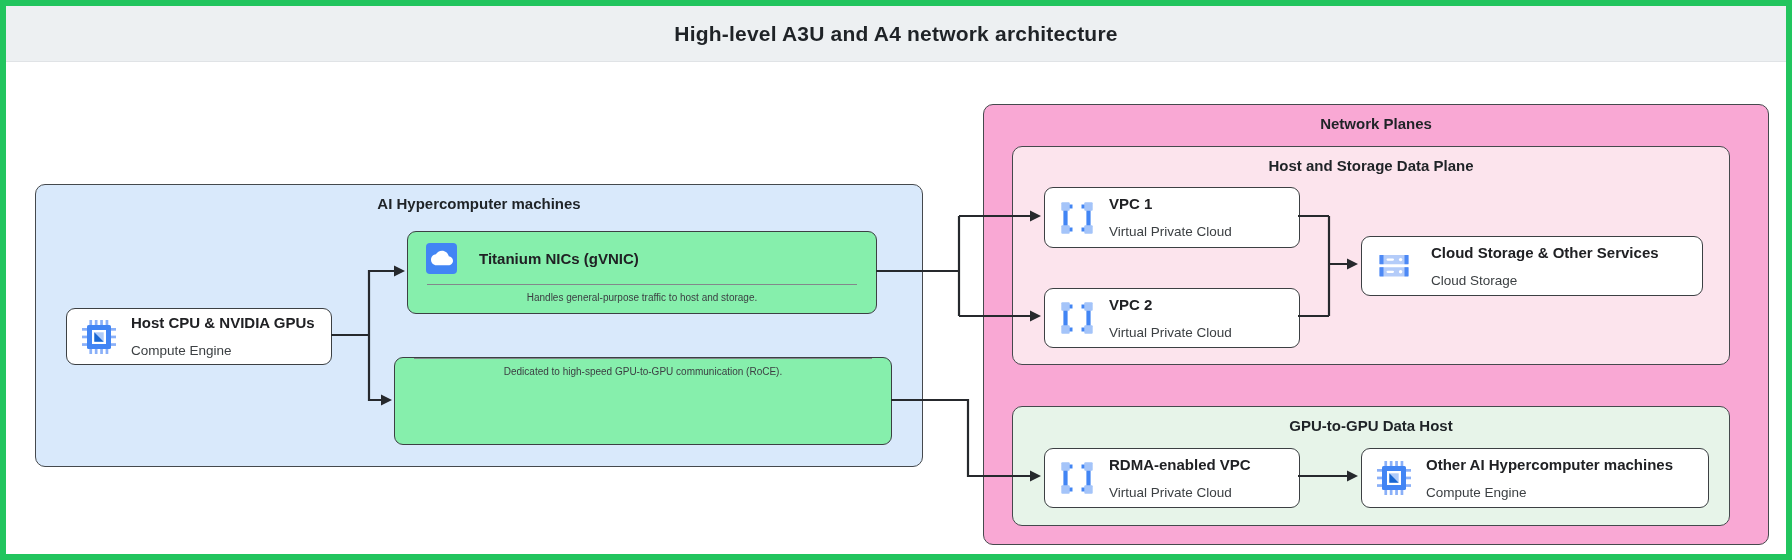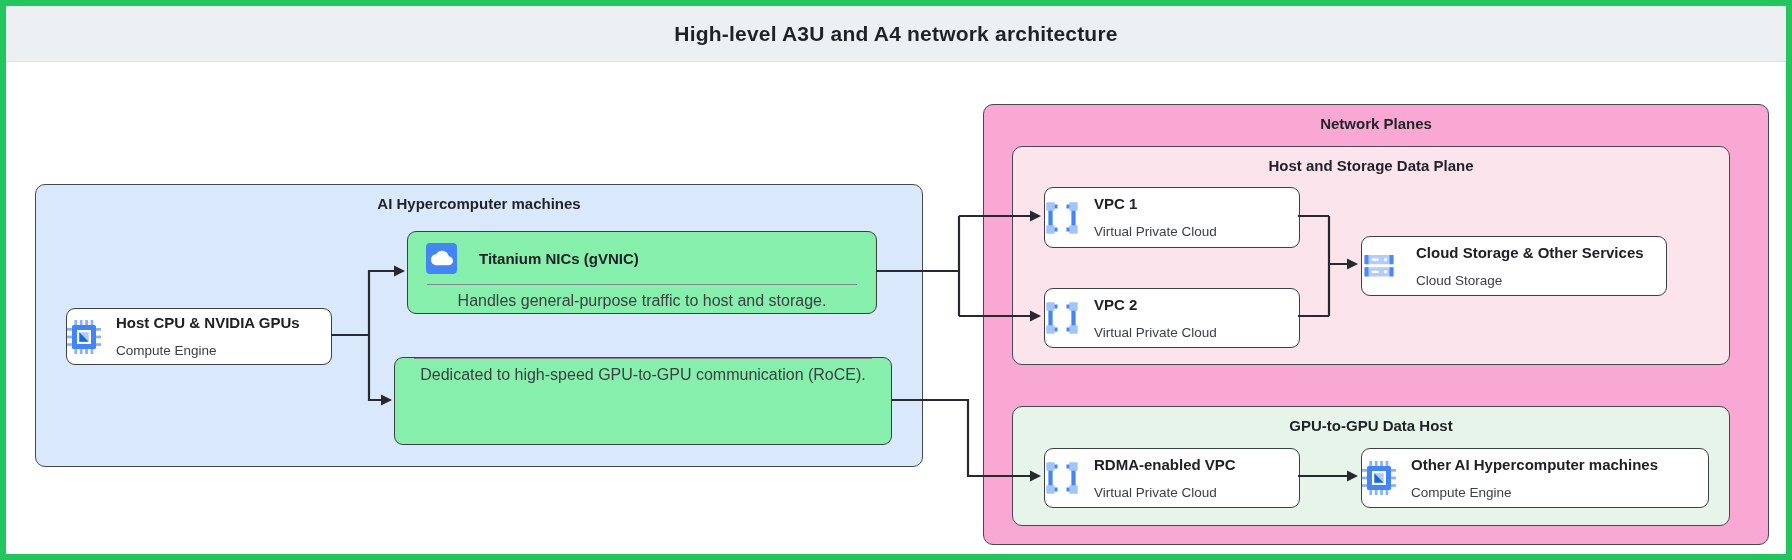--- a/index.html
+++ b/index.html
@@ -20,35 +20,35 @@
     position:absolute;top:10px;left:0;right:0;text-align:center;
     font-size:15px;font-weight:700;color:#1f2327;
   }
   .g-machines{left:29px;top:178px;width:888px;height:283px;background:#d9e9fb;}
   .g-planes{left:977px;top:98px;width:786px;height:441px;background:#f9a8d4;}
   .g-pink{left:28px;top:41px;width:718px;height:219px;background:#fce4ed;}
   .g-green{left:28px;top:301px;width:718px;height:120px;background:#e7f4e9;}
 
   .entity{
     position:absolute;background:#ffffff;border:1.6px solid #3c4043;border-radius:9px;
-    box-sizing:border-box;display:flex;align-items:center;gap:15px;
+    box-sizing:border-box;display:flex;align-items:center;gap:15px;padding-left:15px;
   }
   .node-text{display:flex;flex-direction:column;justify-content:center;}
   .node-title{font-size:15px;font-weight:700;color:#202124;line-height:19px;white-space:nowrap;}
   .node-sub{font-size:13.5px;color:#3c4043;line-height:18px;margin-top:10px;white-space:nowrap;}
 
   .nic{
     position:absolute;background:#86efac;border:1.6px solid #3c4043;border-radius:9px;
     box-sizing:border-box;
   }
   .nic-top{display:flex;align-items:center;gap:22px;padding:0 18px;}
   .nic .nic-top{height:52px;}
   .nic.tall .nic-top{height:55px;}
   .nic-divider{border-top:1.6px solid #83878b;margin:0 19px;}
-  .nic-desc{font-size:16px;color:#3c4043;text-align:center;padding-top:7px;white-space:nowrap;}
+  .nic-desc{font-size:10px;color:#3c4043;text-align:center;padding-top:7px;white-space:nowrap;}
 
   .icon-sq{
     width:31px;height:31px;border-radius:4px;background:#4285f4;
     display:flex;align-items:center;justify-content:center;flex:0 0 auto;
   }
   .icon-plain{width:34px;height:34px;flex:0 0 auto;display:flex;align-items:center;justify-content:center;}
 
   .connectors{position:absolute;left:0;top:0;width:1792px;height:560px;pointer-events:none;}
 </style>
 </head>
@@ -152,21 +152,21 @@
                 <rect x="24.3" y="24.3" width="8.4" height="8.4" rx="1"></rect>
             </g>
           </svg>
         </span>
         <span class="node-text">
           <span class="node-title">VPC 2</span>
           <span class="node-sub">Virtual Private Cloud</span>
         </span>
       </div>
 
-      <div class="entity" style="left:348px;top:89px;width:306px;height:60px;gap:20px;">
+      <div class="entity" style="left:348px;top:89px;width:342px;height:60px;gap:20px;">
         <span class="icon-plain">
           <svg width="34" height="34" viewBox="0 0 34 34">
             <g>
               <rect x="2.5" y="6" width="29" height="9.2" rx="0.8" fill="#b4ccf9"></rect>
               <rect x="2.5" y="6" width="4" height="9.2" fill="#4d89f5"></rect>
               <rect x="27.5" y="6" width="4" height="9.2" fill="#4d89f5"></rect>
               <rect x="9.5" y="9.5" width="7.5" height="2.2" rx="1.1" fill="#ffffff"></rect>
               <circle cx="23.6" cy="10.6" r="1.7" fill="#ffffff"></circle>
             </g>
             <g>

